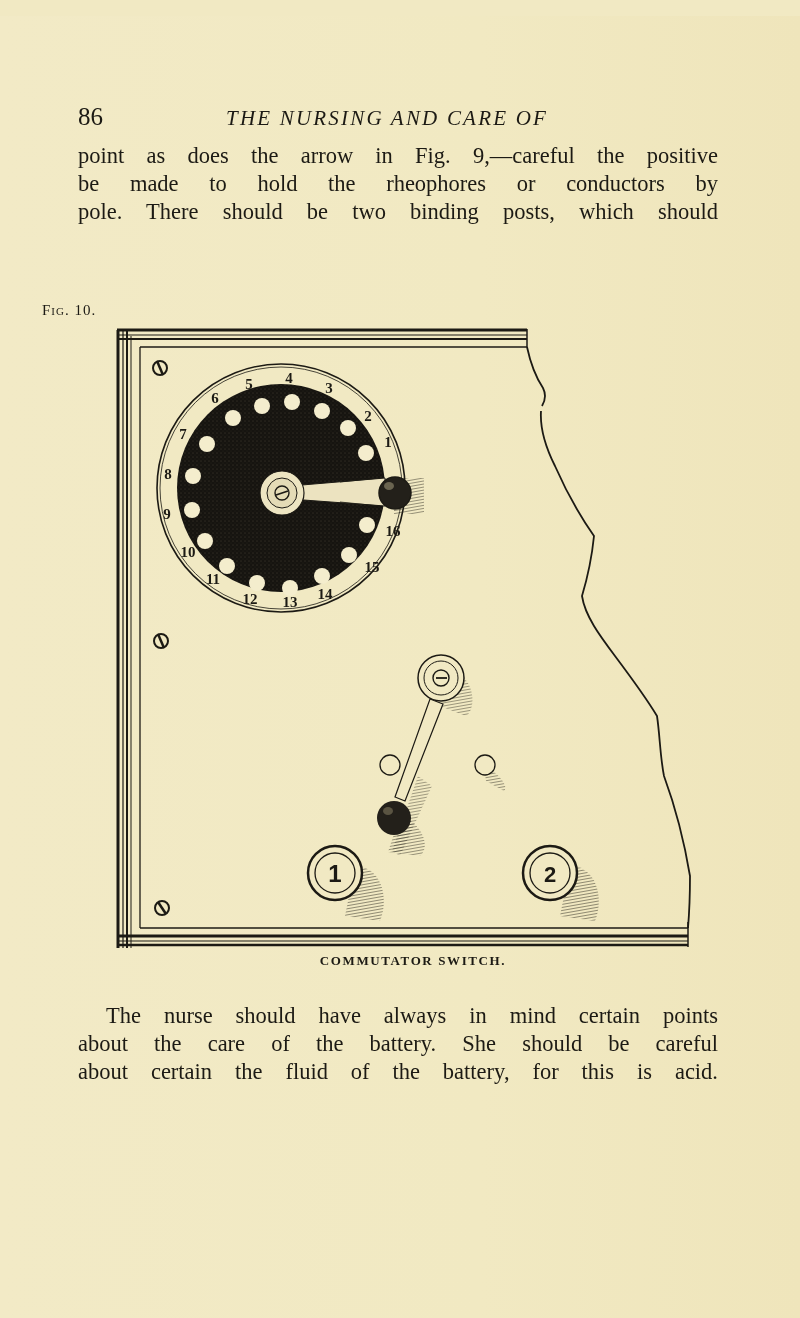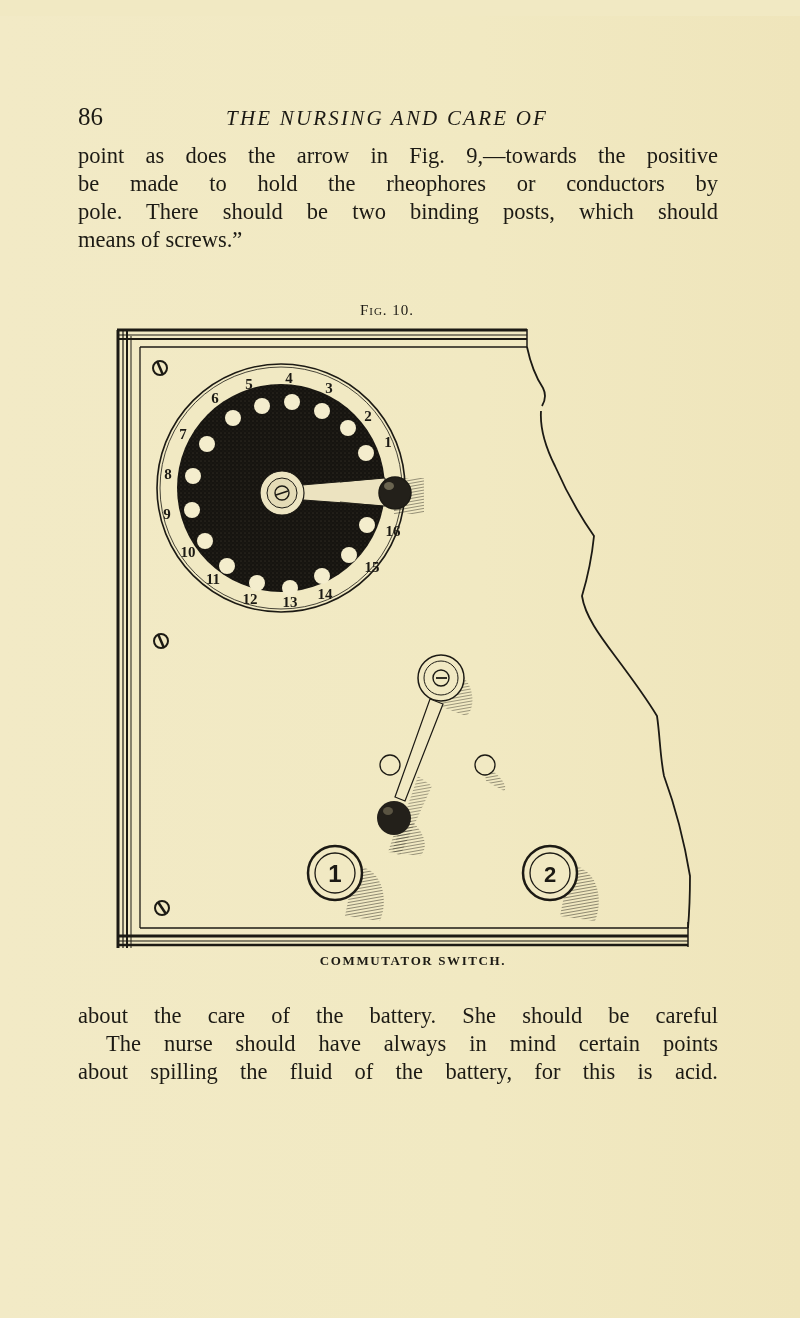--- a/index.html
+++ b/index.html
@@ -31,21 +31,21 @@
   }
   .para {
     position: absolute; left: 78px; width: 640px;
     font-size: 22.5px; line-height: 28px;
     text-align: justify;
   }
   .para .line { display: block; white-space: nowrap; text-align: justify; text-align-last: justify; height: 28px; }
   .para .line.last { text-align-last: left; }
   .para .line.indent { text-indent: 28px; }
   .fig-label {
-    position: absolute; top: 286px; left: 0; width: 732px; text-align: center;
+    position: absolute; top: 286px; left: 0; width: 732px; text-align: left;
     font-size: 15px; letter-spacing: 1px; font-variant: small-caps;
     padding-left: 42px; box-sizing: border-box;
   }
   .figure {
     position: absolute; left: 112px; top: 305px; width: 590px; height: 630px;
   }
   .caption {
     position: absolute; top: 937px; left: 0; width: 800px; text-align: center;
     font-size: 13px; letter-spacing: 1.6px; font-weight: bold;
     padding-left: 26px; box-sizing: border-box;
@@ -55,24 +55,23 @@
 <body>
 
 <div class="page">
 
   <div class="running-head">
     <span class="page-number">86</span>
     <span class="running-title">THE NURSING AND CARE OF</span>
   </div>
 
   <div class="para" style="top:126px;">
-    <span class="line">point as does the arrow in Fig. 9,—towards the positive</span>
+    <span class="line">point as does the arrow in Fig. 9,—careful the positive</span>
     <span class="line">be made to hold the rheophores or conductors by</span>
     <span class="line">pole.  There should be two binding posts, which should</span>
-    <span class="line last">means of screws.”</span>
   </div>
 
   <div class="fig-label">Fig. 10.</div>
 
   <div class="figure">
     <svg width="590" height="630" viewBox="112 305 590 630" xmlns="http://www.w3.org/2000/svg">
       <defs>
         <pattern id="hatch" width="3" height="3" patternUnits="userSpaceOnUse" patternTransform="rotate(80)">
           <line x1="0" y1="0" x2="0" y2="3" stroke="#1c1a14" stroke-width="1.1"></line>
         </pattern>
@@ -208,17 +207,17 @@
         <circle cx="550" cy="857" r="27" fill="#f1e9c3" stroke="#1c1a14" stroke-width="2.5"></circle>
         <circle cx="550" cy="857" r="20" fill="#f1e9c3" stroke="#1c1a14" stroke-width="1.3"></circle>
         <text x="550" y="866" text-anchor="middle" font-family="Liberation Sans, sans-serif" font-size="22" font-weight="bold" fill="#1c1a14">2</text>
       </g>
     </svg>
   </div>
 
   <div class="caption">COMMUTATOR SWITCH.</div>
 
   <div class="para" style="top:986px;">
+    <span class="line indent">The nurse should have always in mind certain points</span>
     <span class="line">about the care of the battery.  She should be careful</span>
-    <span class="line indent">The nurse should have always in mind certain points</span>
-    <span class="line">about spilling the fluid of the battery, for this is acid.</span>
+    <span class="line">about certain the fluid of the battery, for this is acid.</span>
   </div>
 </div>
 
 </body></html>

